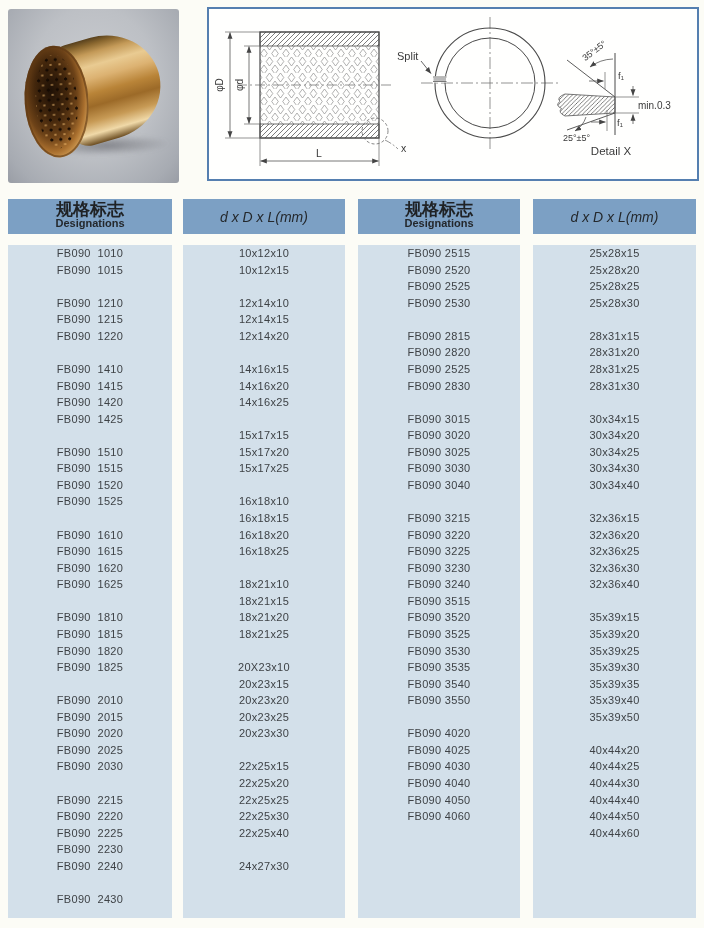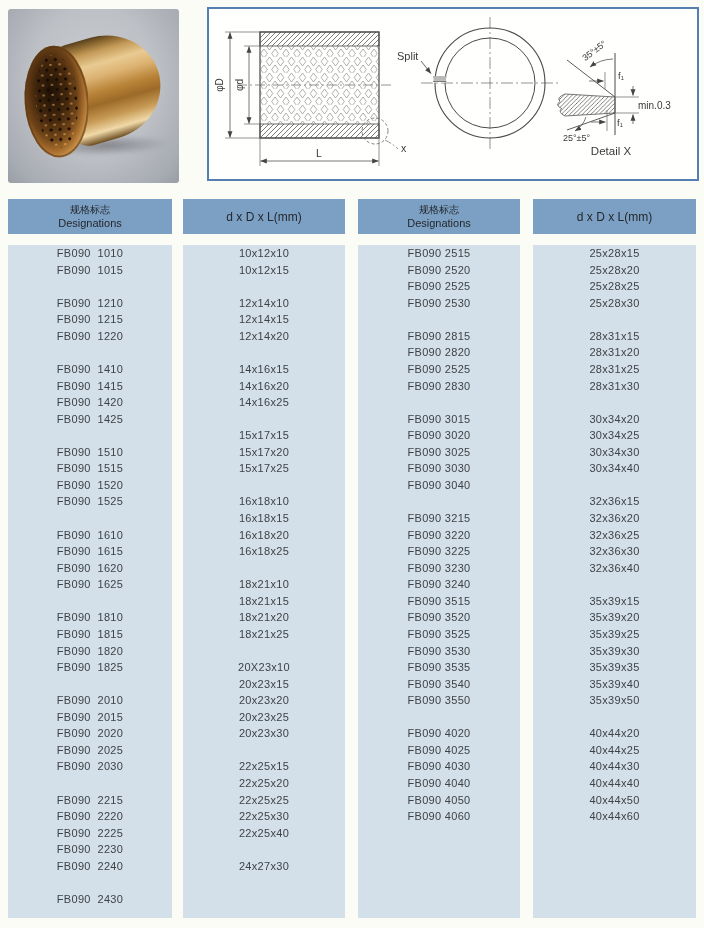--- a/index.html
+++ b/index.html
@@ -27,23 +27,23 @@
     background-size:9px 10px,9px 10px;background-position:0 0,4px 5px;}
 
   
   .drawing-panel{position:absolute;left:207px;top:7px;width:492px;height:174px;background:#fffffe;
     border:2px solid #557fb0;box-sizing:border-box;}
   .drawing-panel svg{position:absolute;left:0;top:0;}
 
   
   .hcell{position:absolute;top:199px;height:35px;background:#7ca0c4;
     display:flex;flex-direction:column;align-items:center;justify-content:center;}
-  .hcell .zh{font-size:10px;font-weight:normal;color:#1f2225;line-height:14px;}
-  .hcell .en{font-size:11px;color:#24282c;line-height:13px;}
-  .hcell .dim{font-size:12px;color:#24282c;}
+  .hcell .zh{font-size:17px;font-weight:bold;color:#1f2225;line-height:14px;}
+  .hcell .en{font-size:11px;color:#24282c;line-height:13px;font-weight:bold;}
+  .hcell .dim{font-size:14px;color:#24282c;font-style:italic;}
   .bcol{position:absolute;top:245px;height:673px;background:#d3e0ea;box-sizing:border-box;}
   .c1{left:8px;width:164px;}
   .c2{left:183px;width:162px;}
   .c3{left:358px;width:162px;}
   .c4{left:533px;width:163px;}
   .trow{height:16.575px;line-height:16.575px;font-size:11px;text-align:center;
     white-space:pre;color:#3e4246;letter-spacing:.3px;}
 
   svg text{fill:#3a3a3a;font-family:"Liberation Sans","DejaVu Sans",sans-serif;}
 </style>
@@ -287,20 +287,21 @@
       <div class="trow">25x28x15</div>
       <div class="trow">25x28x20</div>
       <div class="trow">25x28x25</div>
       <div class="trow">25x28x30</div>
       <div class="trow">&nbsp;</div>
       <div class="trow">28x31x15</div>
       <div class="trow">28x31x20</div>
       <div class="trow">28x31x25</div>
       <div class="trow">28x31x30</div>
       <div class="trow">&nbsp;</div>
+      <div class="trow">30x34x15</div>
       <div class="trow">30x34x20</div>
       <div class="trow">30x34x25</div>
       <div class="trow">30x34x30</div>
       <div class="trow">30x34x40</div>
       <div class="trow">&nbsp;</div>
       <div class="trow">32x36x15</div>
       <div class="trow">32x36x20</div>
       <div class="trow">32x36x25</div>
       <div class="trow">32x36x30</div>
       <div class="trow">32x36x40</div>

